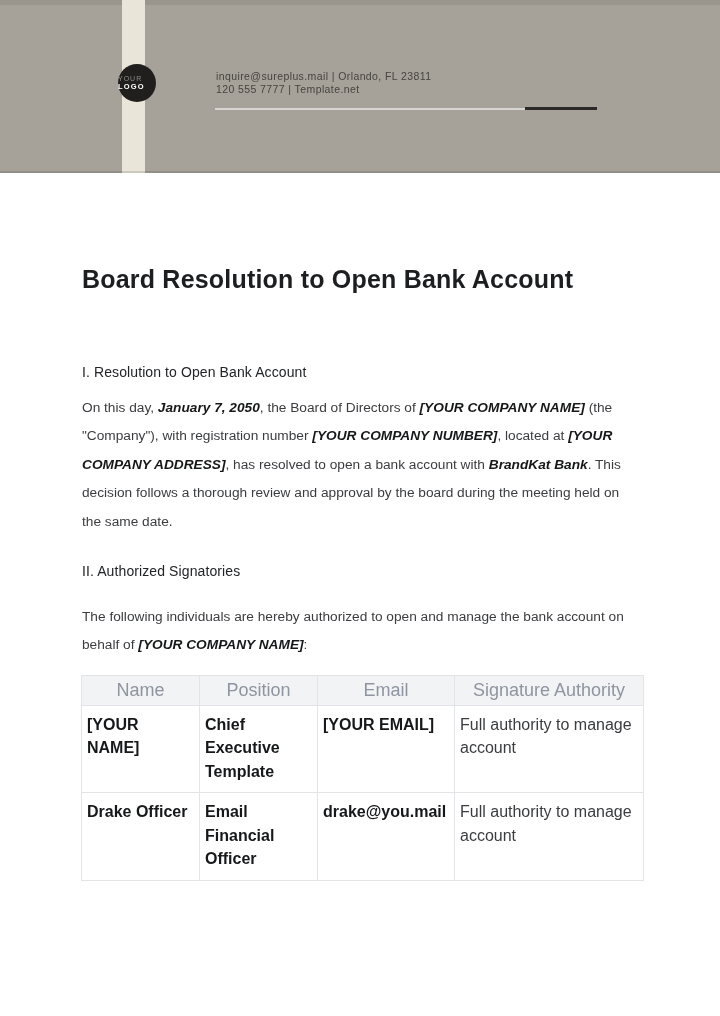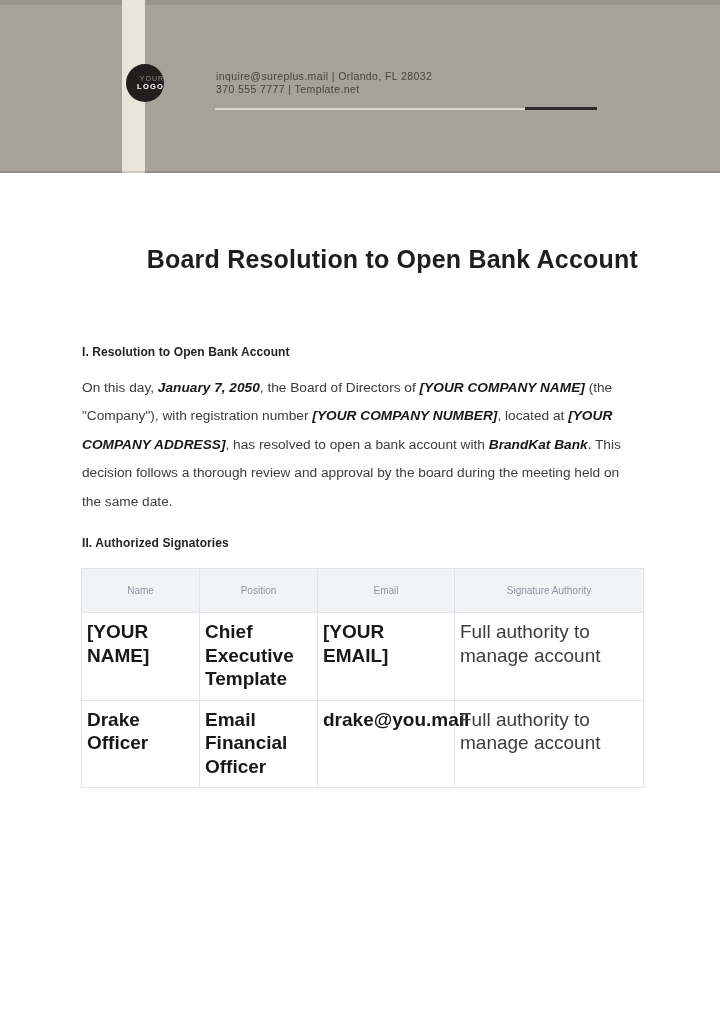--- a/index.html
+++ b/index.html
@@ -34,23 +34,23 @@
   }
   .letterhead::after{
     content:"";position:absolute;left:0;bottom:0;width:100%;height:2px;
     background:rgba(0,0,0,.12);
   }
   .stripe{
     position:absolute;left:122px;top:0;width:23px;height:173px;
     background:var(--stripe);
   }
   .logo{
-    position:absolute;left:126px;top:64px;width:38px;height:38px;
+    position:absolute;left:118px;top:64px;width:38px;height:38px;
     border-radius:50%;background:var(--logo-bg);
-    display:flex;flex-direction:column;align-items:flex-end;justify-content:center;
+    display:flex;flex-direction:column;align-items:flex-start;justify-content:center;
     line-height:1.05;
   }
   .logo .l1{font-size:7px;letter-spacing:1px;color:#8d8c8a;font-weight:500;}
   .logo .l2{font-size:7.5px;letter-spacing:1.2px;color:#ffffff;font-weight:700;}
   .contact{
     position:absolute;left:216px;top:70px;
     font-size:10.5px;line-height:13px;letter-spacing:.4px;
     color:#45443f;font-weight:500;
   }
   .hdr-rule{
@@ -58,86 +58,87 @@
     background:rgba(255,255,255,.55);
   }
   .hdr-rule-dark{
     position:absolute;left:525px;top:107px;width:72px;height:3px;
     background:#2b2a28;
   }
 
   
   .doc{padding:0 82px;}
   .doc-title{
-    margin-top:72px;text-align:right;
+    margin-top:92px;text-align:left;
     font-size:25px;line-height:28px;font-weight:700;
     color:var(--text-dark);letter-spacing:.2px;
   }
   .sec-heading{
-    font-size:12px;line-height:20px;font-weight:700;
+    font-size:14px;line-height:20px;font-weight:400;
     color:#232427;letter-spacing:.1px;
   }
   .sec-heading.first{margin-top:69px;}
-  .sec-heading.second{margin-top:17px;}
+  .sec-heading.second{margin-top:25px;}
   .para{
     font-size:13.7px;line-height:28.4px;color:var(--text-body);
     width:560px;
   }
   .para b{color:#161718;font-style:italic;}
   .para.p1{margin-top:12px;}
   .para.p2{margin-top:22px;}
   .para.p3{margin-top:32px;}
 
   
   table.sig{
     margin-top:15px;margin-left:-1px;
     width:562px;table-layout:fixed;border-collapse:collapse;
   }
   table.sig th, table.sig td{border:1px solid var(--table-border);}
   table.sig th{
     background:var(--table-head-bg);color:var(--table-head-text);
-    font-size:10px;font-weight:500;text-align:center;
-    height:30px;padding:16px 4px;
+    font-size:18px;font-weight:500;text-align:center;
+    height:30px;padding:4px 4px;
   }
   table.sig td{
-    font-size:19px;line-height:23.5px;color:var(--text-body);
+    font-size:16px;line-height:23.5px;color:var(--text-body);
     vertical-align:top;padding:7px 4px 9px 5px;height:55px;
   }
   table.sig td.bold{font-weight:700;color:#17181a;}
 </style>
 </head>
 <body>
 
 <div class="letterhead">
   <div class="stripe"></div>
 
   <div class="logo">
     <span class="l1">YOUR</span>
     <span class="l2">LOGO</span>
   </div>
 
   <div class="contact">
-    <div>inquire@sureplus.mail | Orlando, FL 28032</div>
-    <div>370 555 7777 | Template.net</div>
+    <div>inquire@sureplus.mail | Orlando, FL 23811</div>
+    <div>120 555 7777 | Template.net</div>
   </div>
 
   <div class="hdr-rule"></div>
   <div class="hdr-rule-dark"></div>
 </div>
 
 <div class="doc">
 
   <h1 class="doc-title">Board Resolution to Open Bank Account</h1>
 
   <h2 class="sec-heading first">I. Resolution to Open Bank Account</h2>
 
   <p class="para p1"><span>On this day, </span><b>January 7, 2050</b><span>, the Board of Directors of </span><b>[YOUR COMPANY NAME]</b><span> (the "Company"), with registration number </span><b>[YOUR COMPANY NUMBER]</b><span>, located at </span><b>[YOUR COMPANY ADDRESS]</b><span>, has resolved to open a bank account with </span><b>BrandKat Bank</b><span>. This decision follows a thorough review and approval by the board during the meeting held on the same date.</span></p>
 
   <h2 class="sec-heading second">II. Authorized Signatories</h2>
 
+  <p class="para p2"><span>The following individuals are hereby authorized to open and manage the bank account on behalf of </span><b>[YOUR COMPANY NAME]</b><span>:</span></p>
 
   <table class="sig">
     <colgroup>
       <col style="width:118px">
         <col style="width:118px">
         <col style="width:137px">
         <col style="width:189px">
     </colgroup>
     <thead>
       <tr>

